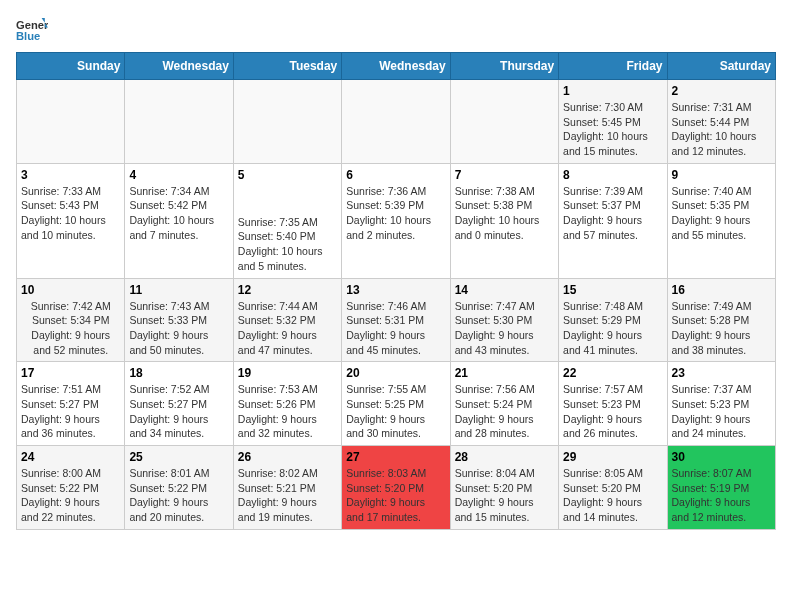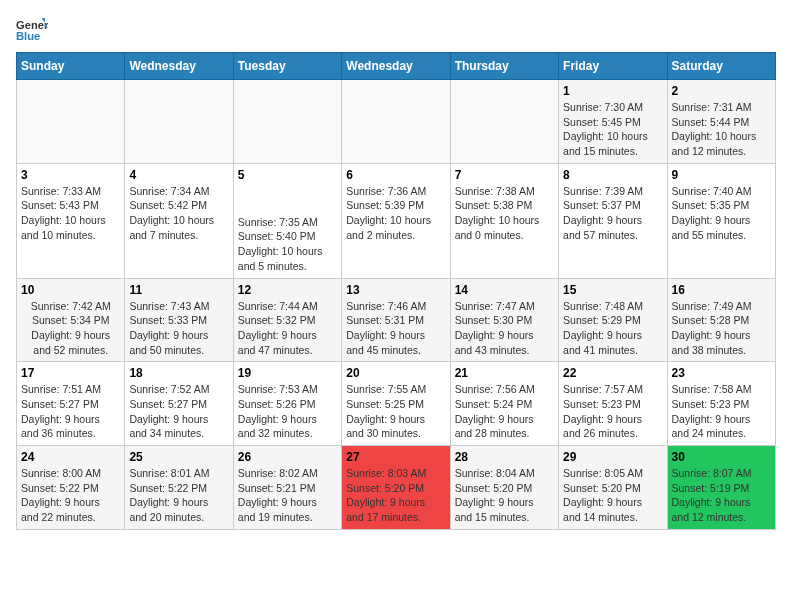--- a/index.html
+++ b/index.html
@@ -39,21 +39,21 @@
     }
     .calendar {
       width: 100%;
       border-collapse: collapse;
       font-size: 11px;
     }
     .calendar th {
       background: #2980b9;
       color: #fff;
       padding: 6px 4px;
-      text-align: left;
+      text-align: right;
       font-weight: bold;
       font-size: 12px;
       border: 1px solid #1a6699;
     }
     .calendar td {
       border: 1px solid #ccc;
       vertical-align: top;
       padding: 4px;
       width: calc(100% / 7);
       height: 82px;
@@ -274,21 +274,21 @@
         </td>
         <td style="background: rgb(255, 255, 255);">
           <div class="day-num">22</div>
           <div class="day-info" style="white-space: pre-line;">Sunrise: 7:57 AM
 Sunset: 5:23 PM
 Daylight: 9 hours
 and 26 minutes.</div>
         </td>
         <td style="background: rgb(255, 255, 255);">
           <div class="day-num">23</div>
-          <div class="day-info" style="white-space: pre-line;">Sunrise: 7:58 AM
+          <div class="day-info" style="white-space: pre-line;">Sunrise: 7:37 AM
 Sunset: 5:23 PM
 Daylight: 9 hours
 and 24 minutes.</div>
         </td>
       </tr>
       <tr>
         <td style="background: rgb(245, 245, 245);">
           <div class="day-num">24</div>
           <div class="day-info" style="white-space: pre-line;">Sunrise: 8:00 AM
 Sunset: 5:22 PM

